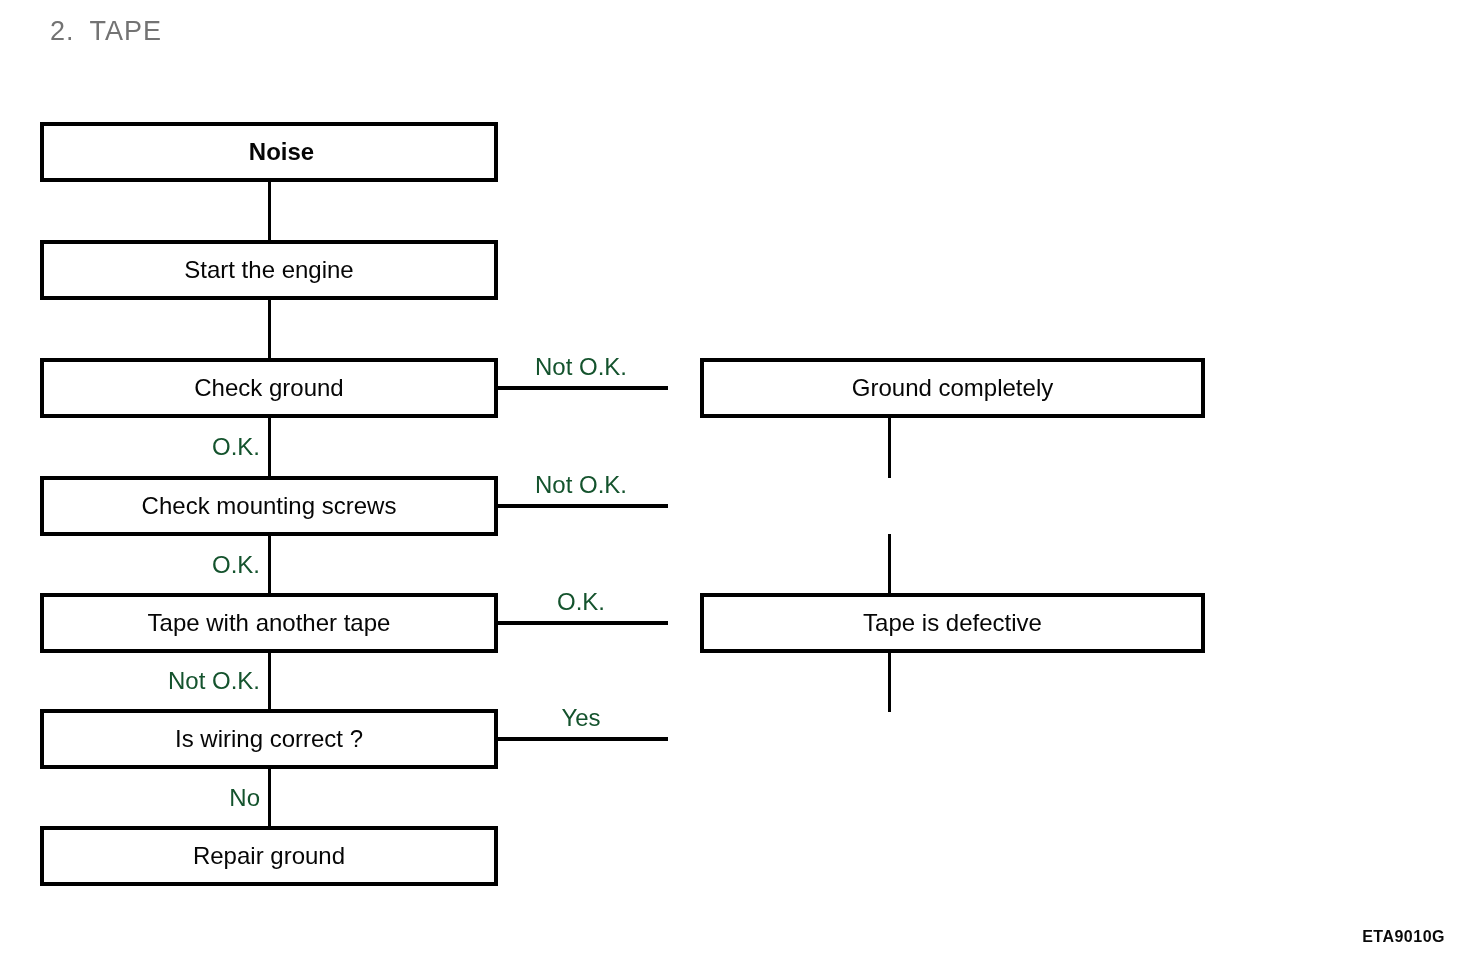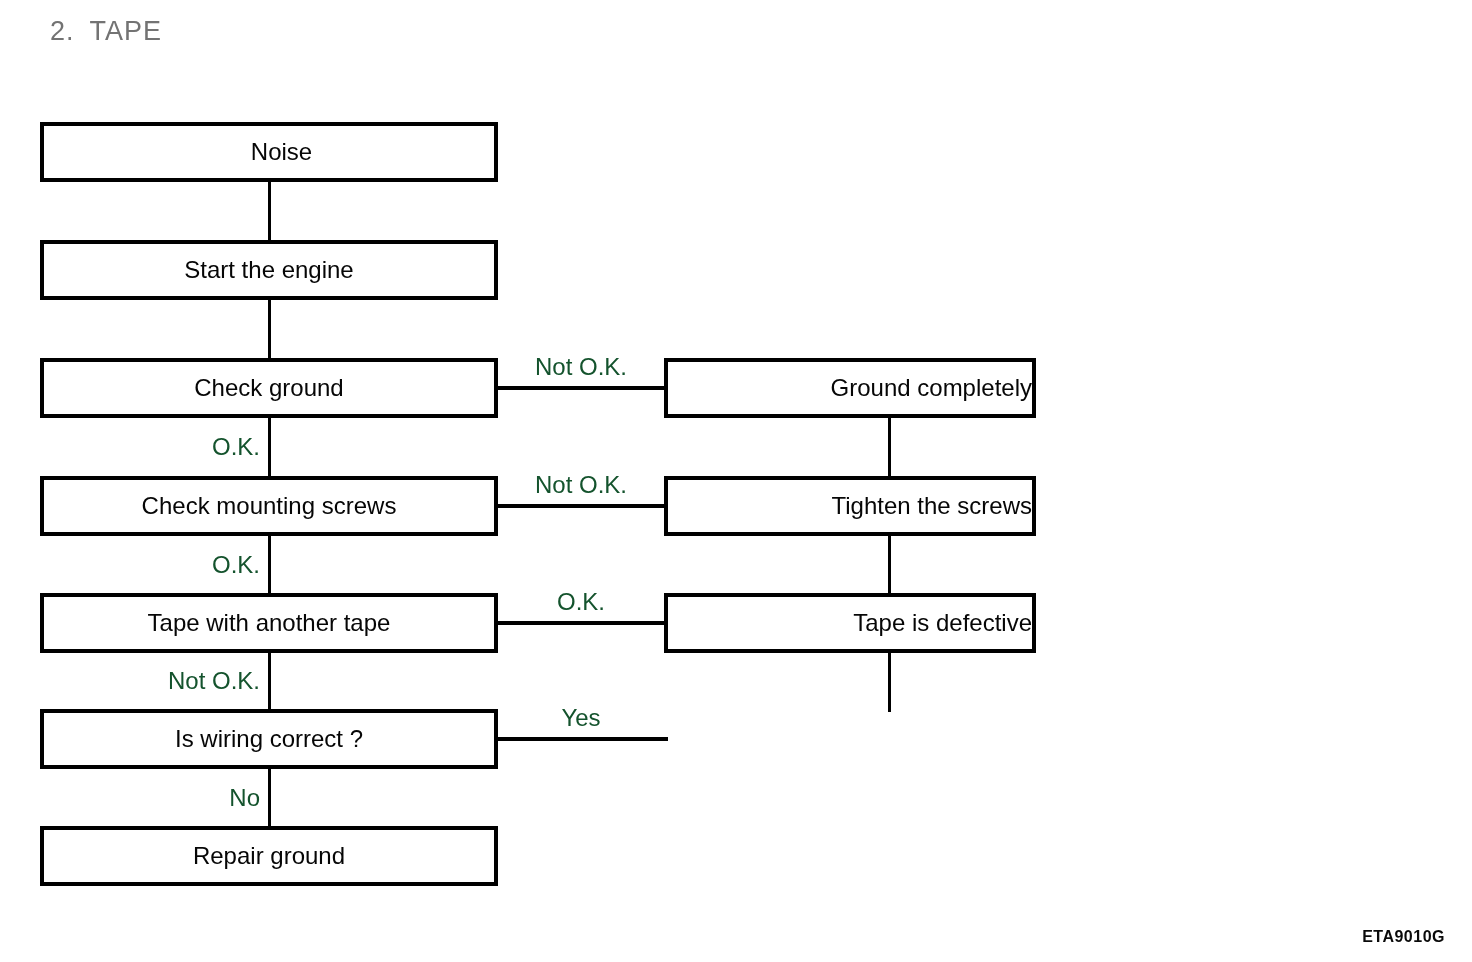--- a/index.html
+++ b/index.html
@@ -32,22 +32,22 @@
     border: 4px solid #000000;
     background: #ffffff;
     display: flex;
     align-items: center;
     justify-content: center;
     font-size: 24px;
     line-height: 1;
     color: #060606;
   }
   .left-col  { left: 40px;  width: 458px; height: 60px; }
-  .right-col { left: 664px; width: 372px; height: 60px; justify-content: flex-end; }
-  .bold { font-weight: normal; padding-left: 25px; }
+  .right-col { left: 700px; width: 505px; height: 60px; }
+  .bold { font-weight: bold; padding-left: 25px; }
   .vline {
     position: absolute;
     width: 3px;
     background: #000000;
   }
   .lx { left: 268px; }
   .rx { left: 888px; }
   .hline {
     position: absolute;
     height: 4px;
@@ -107,23 +107,20 @@
   <div class="node left-col" style="top:709px">
     <span>Is wiring correct ?</span>
   </div>
   <div class="node left-col" style="top:826px">
     <span>Repair ground</span>
   </div>
 
   <div class="node right-col" style="top:358px">
     <span>Ground completely</span>
   </div>
-  <div class="node right-col" style="top:476px">
-    <span>Tighten the screws</span>
-  </div>
   <div class="node right-col" style="top:593px">
     <span>Tape is defective</span>
   </div>
 
   <div class="vline lx" style="top:180px; height:62px"></div>
   <div class="vline lx" style="top:298px; height:62px"></div>
   <div class="vline lx" style="top:416px; height:62px"></div>
   <div class="vline lx" style="top:534px; height:61px"></div>
   <div class="vline lx" style="top:651px; height:60px"></div>
   <div class="vline lx" style="top:767px; height:61px"></div>

